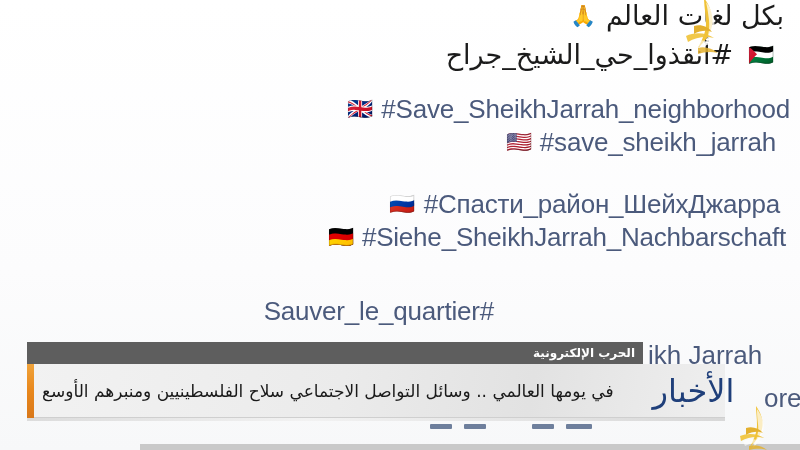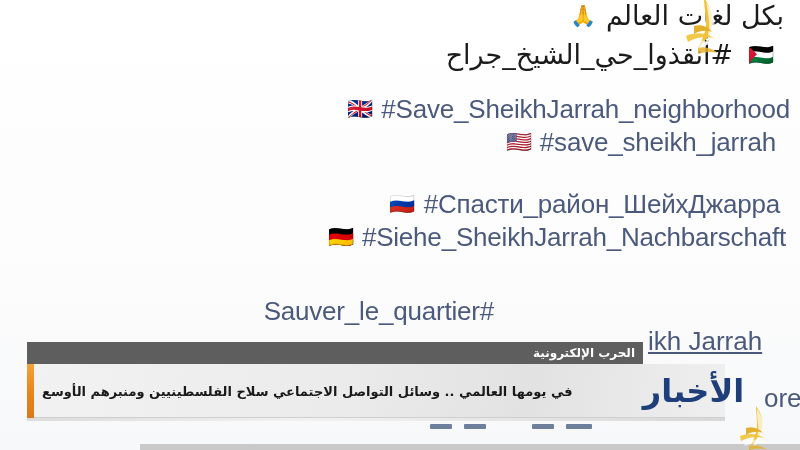--- a/index.html
+++ b/index.html
@@ -131,41 +131,41 @@
     display:flex;
     align-items:center;
     justify-content:flex-end;
     padding-right:10px;
     direction:rtl;
     z-index:3;
   }
 
   .lt-headline-text {
     color:#1a1a1a;
-    font-size:13px;
-    font-weight:bold;
+    font-size:17px;
+    font-weight:normal;
     font-family:"DejaVu Sans", sans-serif;
     white-space:nowrap;
     letter-spacing:-0.2px;
   }
 
   .lt-brand {
     position:absolute;
     left:648px; top:24px;
     width:77px; height:54px;
     display:flex;
     align-items:center;
     justify-content:center;
     z-index:3;
   }
 
   .lt-brand-text {
     color:#1f3f7a;
     font-size:32px;
-    font-weight:bold;
+    font-weight:normal;
     direction:rtl;
     font-family:"DejaVu Sans", sans-serif;
     line-height:1;
     margin-left:14px;
   }
 
   .lt-baseline {
     position:absolute;
     left:27px; top:78px;
     width:698px; height:3px;
@@ -200,21 +200,21 @@
   }
 
   .bg-ghost {
     position:absolute;
     color:#4b5a7c;
     font-size:26px;
     white-space:nowrap;
     font-family:"Liberation Sans", sans-serif;
     z-index:1;
   }
-  .ghost-jarrah { left:648px; top:326px;text-decoration:underline; }
+  .ghost-jarrah { left:648px; top:340px; }
   .ghost-ore    { left:764px; top:383px; }
 </style>
 </head>
 <body>
 
 <div id="screen">
 
   <div class="post-area">
 
     <div class="bg-ghost ghost-jarrah">ikh Jarrah</div>

